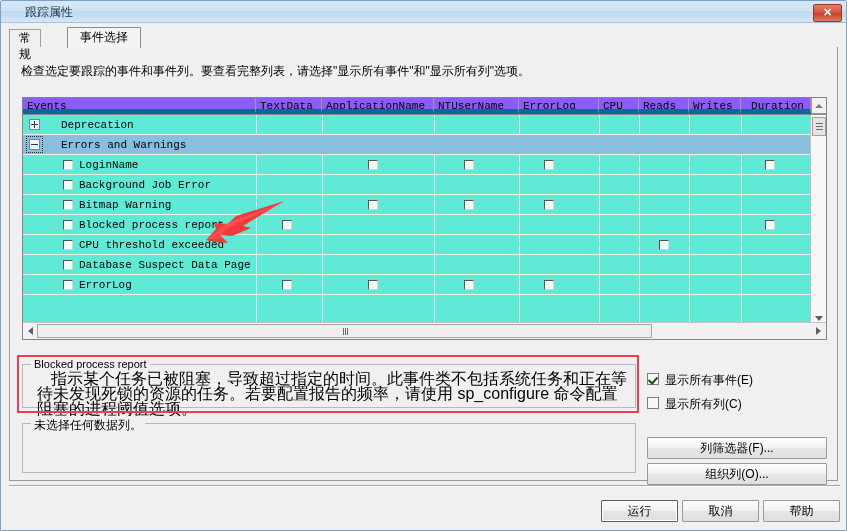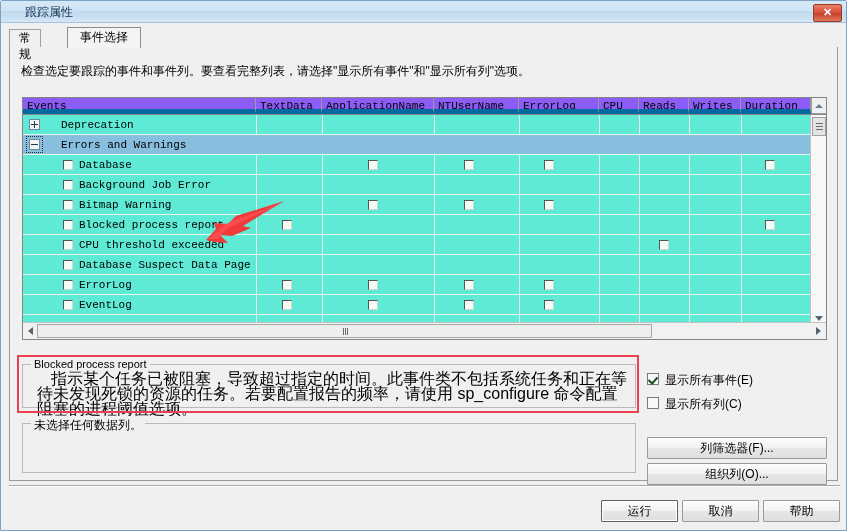--- a/index.html
+++ b/index.html
@@ -439,21 +439,21 @@
 
     <div id="grid-header">
       <div class="hcell" style="left:0px;width:233px;">Events</div>
       <div class="hcell" style="left:233px;width:66px;">TextData</div>
       <div class="hcell" style="left:299px;width:112px;">ApplicationName</div>
       <div class="hcell" style="left:411px;width:85px;">NTUserName</div>
       <div class="hcell" style="left:496px;width:80px;">ErrorLog</div>
       <div class="hcell" style="left:576px;width:40px;">CPU</div>
       <div class="hcell" style="left:616px;width:50px;">Reads</div>
       <div class="hcell" style="left:666px;width:52px;">Writes</div>
-      <div class="hcell" style="left:718px;width:70px;">Duration</div>
+      <div class="hcell" style="left:718px;width:70px;text-align:center;">Duration</div>
       <div class="hcell" style="left:788px;width:50px;">ClientP</div>
       <div id="header-sort">
           <div class="tri"></div>
         </div>
     </div>
 
     <div id="grid-body">
 
       <div class="vsep" style="left:233px"></div>
       <div class="vsep" style="left:299px"></div>
@@ -470,21 +470,21 @@
       </div>
 
       <div class="row selected" style="top:20px;">
         <div class="expander-focus"></div>
         <div class="expander"></div>
         <div class="row-label group">Errors and Warnings</div>
       </div>
 
       <div class="row" style="top:40px;">
         <div class="cb rowcb"></div>
-        <div class="row-label child">Database</div>
+        <div class="row-label child">LoginName</div>
         <div class="cb" style="left:345px"></div>
         <div class="cb" style="left:441px"></div>
         <div class="cb" style="left:521px"></div>
         <div class="cb" style="left:742px"></div>
       </div>
 
       <div class="row" style="top:60px;">
         <div class="cb rowcb"></div>
         <div class="row-label child">Background Job Error</div>
       </div>
@@ -517,28 +517,20 @@
 
       <div class="row" style="top:160px;">
         <div class="cb rowcb"></div>
         <div class="row-label child">ErrorLog</div>
         <div class="cb" style="left:259px"></div>
         <div class="cb" style="left:345px"></div>
         <div class="cb" style="left:441px"></div>
         <div class="cb" style="left:521px"></div>
       </div>
 
-      <div class="row" style="top:180px;">
-        <div class="cb rowcb"></div>
-        <div class="row-label child">EventLog</div>
-        <div class="cb" style="left:259px"></div>
-        <div class="cb" style="left:345px"></div>
-        <div class="cb" style="left:441px"></div>
-        <div class="cb" style="left:521px"></div>
-      </div>
     </div>
 
     <div id="vscroll">
       <div id="vthumb">
           <div class="grip"></div>
         </div>
       <div id="vdown"></div>
     </div>
 
     <div id="hscroll">

